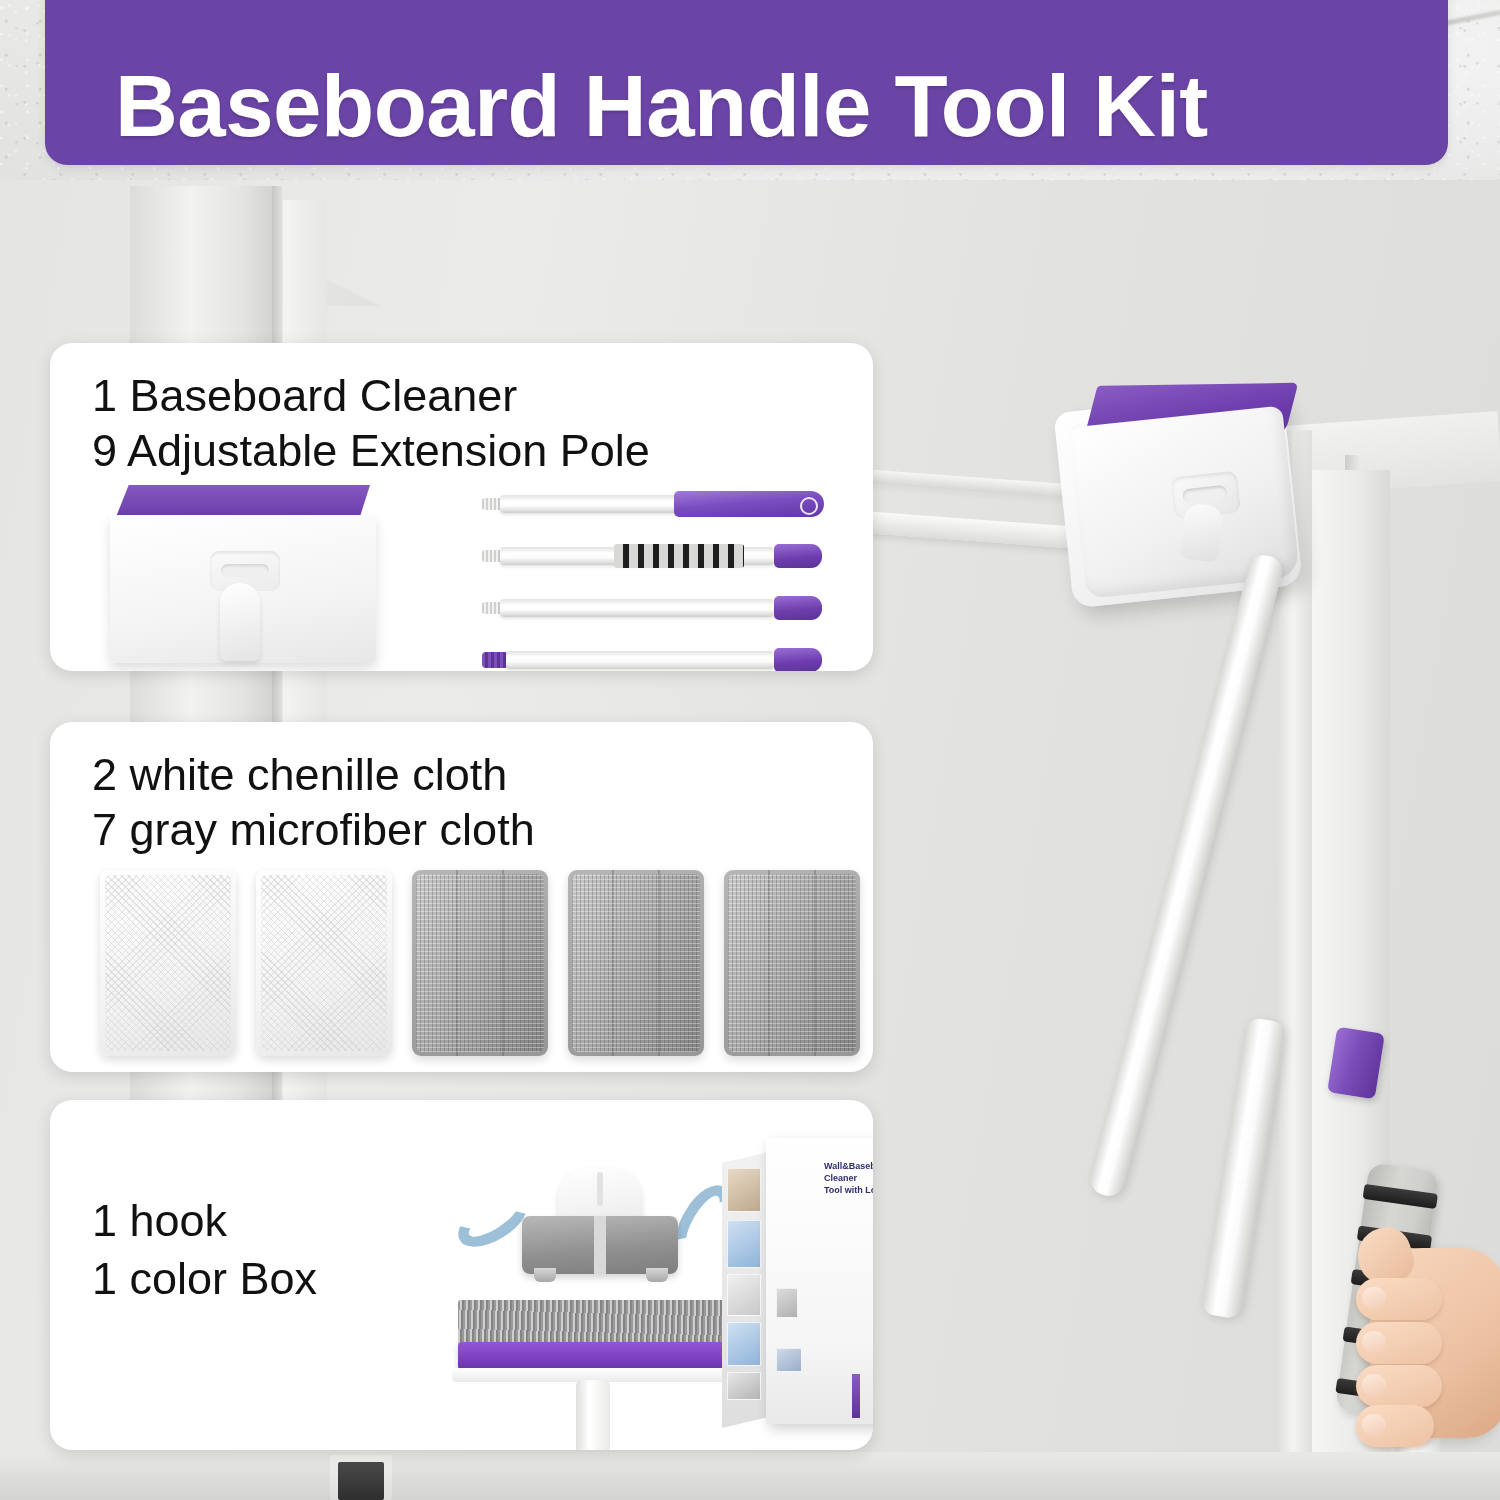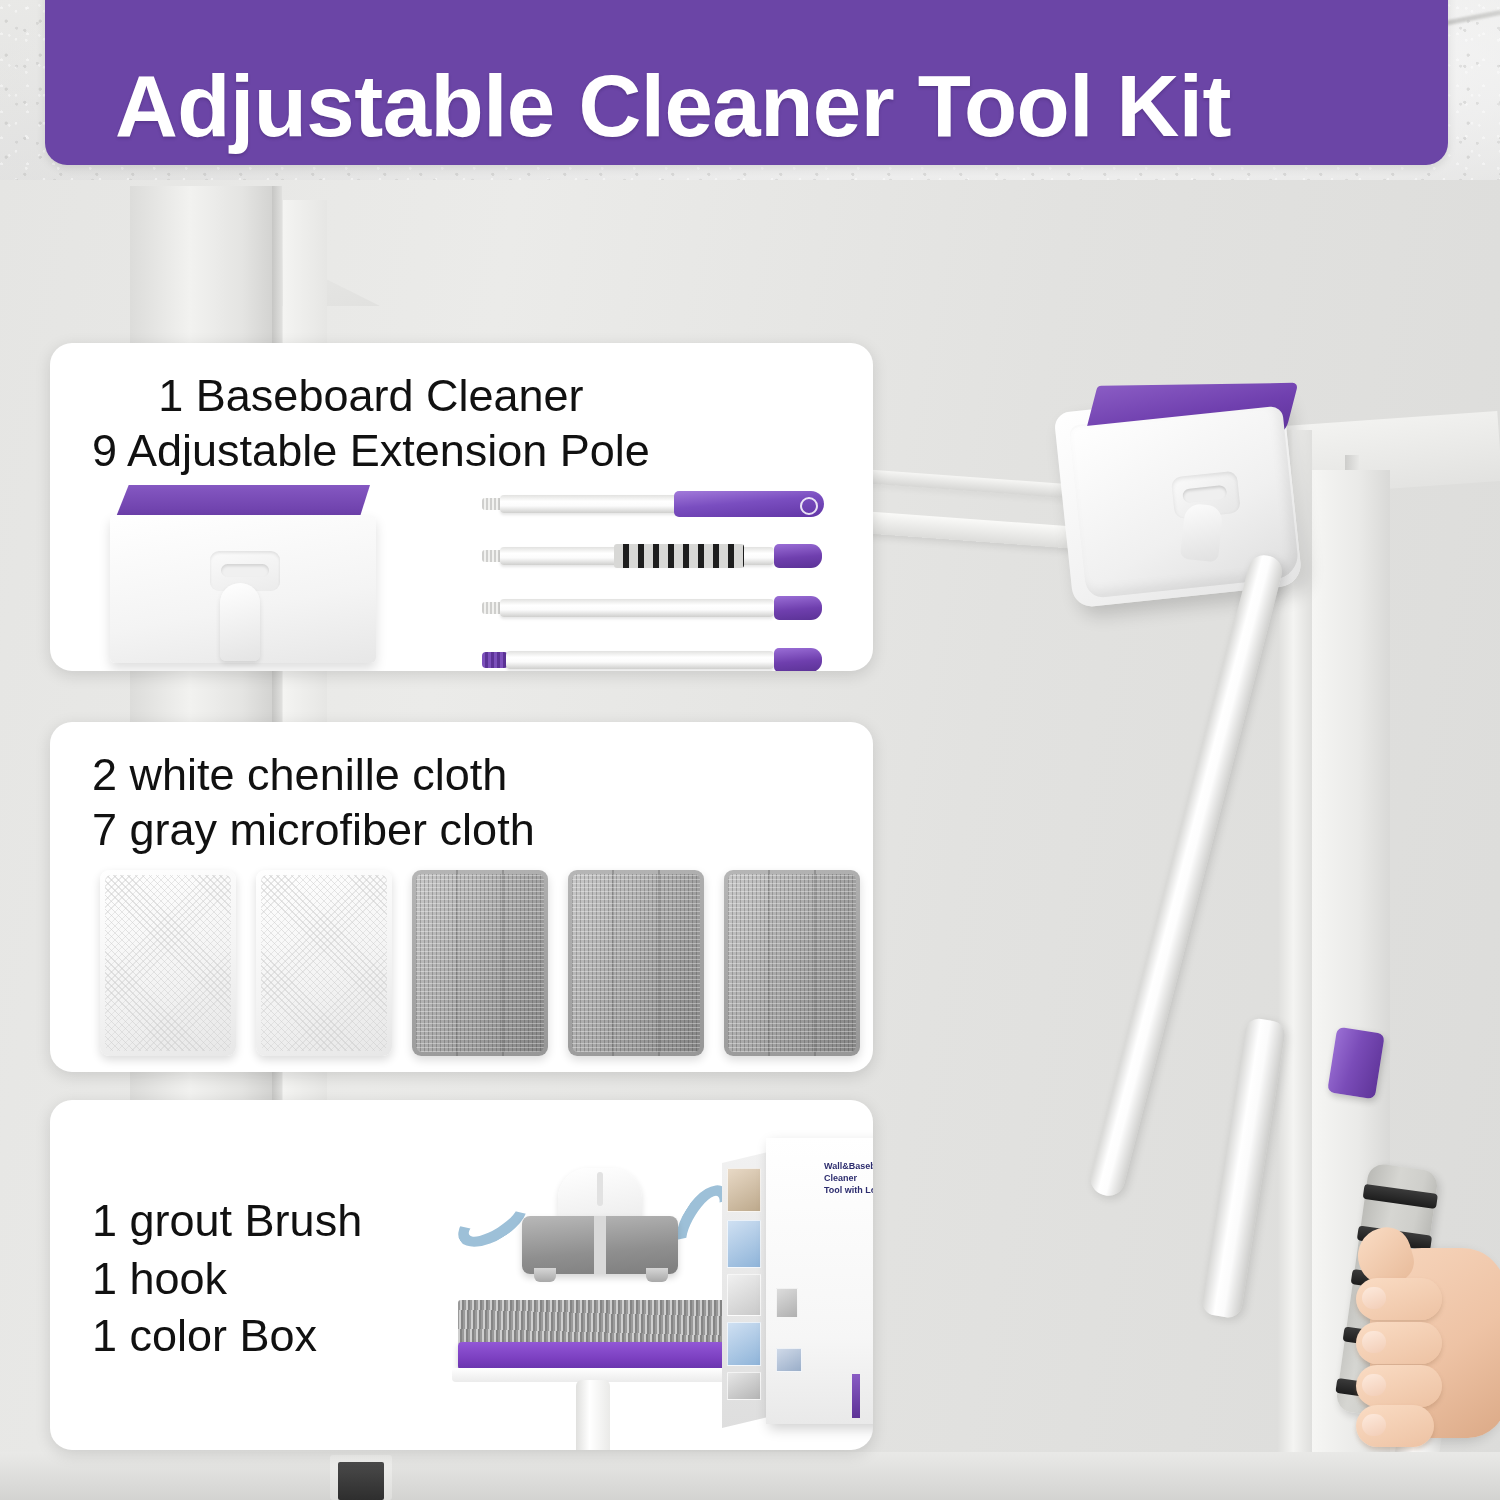--- a/index.html
+++ b/index.html
@@ -252,21 +252,21 @@
 
   
   .card{
     position:absolute; left:50px; width:823px;
     background:#ffffff;
     border-radius:22px;
     box-shadow:0 4px 16px rgba(0,0,0,.13);
     z-index:30;
     overflow:hidden;
   }
-  #card-1{ top:343px; height:328px;text-align:center; }
+  #card-1{ top:343px; height:328px; }
   #card-2{ top:722px; height:350px; }
   #card-3{ top:1100px; height:350px; }
 
   .card-lines{
     position:absolute; left:42px; top:26px;
     font-size:45px; color:#111111; line-height:1.22;
     white-space:nowrap;
   }
   #card-3 .card-lines{ top:92px; font-size:45px; line-height:1.28; }
 
@@ -507,21 +507,21 @@
         <div class="nail"></div>
       </div>
   </div>
 
   <div class="baseboard"></div>
   <div class="outlet"></div>
   <div class="outlet-inner"></div>
 </div>
 
 <div id="banner">
-  <div id="banner-title">Adjustable Cleaner Tool Kit</div>
+  <div id="banner-title">Baseboard Handle Tool Kit</div>
 </div>
 
 <div class="card" id="card-1">
   <div class="card-lines">
     <div>1 Baseboard Cleaner</div>
     <div>9 Adjustable Extension Pole</div>
   </div>
 
   <div class="bb-head">
     <div class="bbh-purple"></div>
@@ -578,21 +578,20 @@
     </div>
     <div class="pad pad-gray">
       <div class="pad-seam" style="left:44px"></div>
       <div class="pad-seam" style="left:90px"></div>
     </div>
   </div>
 </div>
 
 <div class="card" id="card-3">
   <div class="card-lines">
-    <div>1 grout Brush</div>
     <div>1 hook</div>
     <div>1 color Box</div>
   </div>
 
   <div class="hook">
     <div class="hook-top"></div>
     <div class="hook-arm left"></div>
     <div class="hook-arm right"></div>
     <div class="hook-body"></div>
     <div class="hook-foot" style="left:84px"></div>

